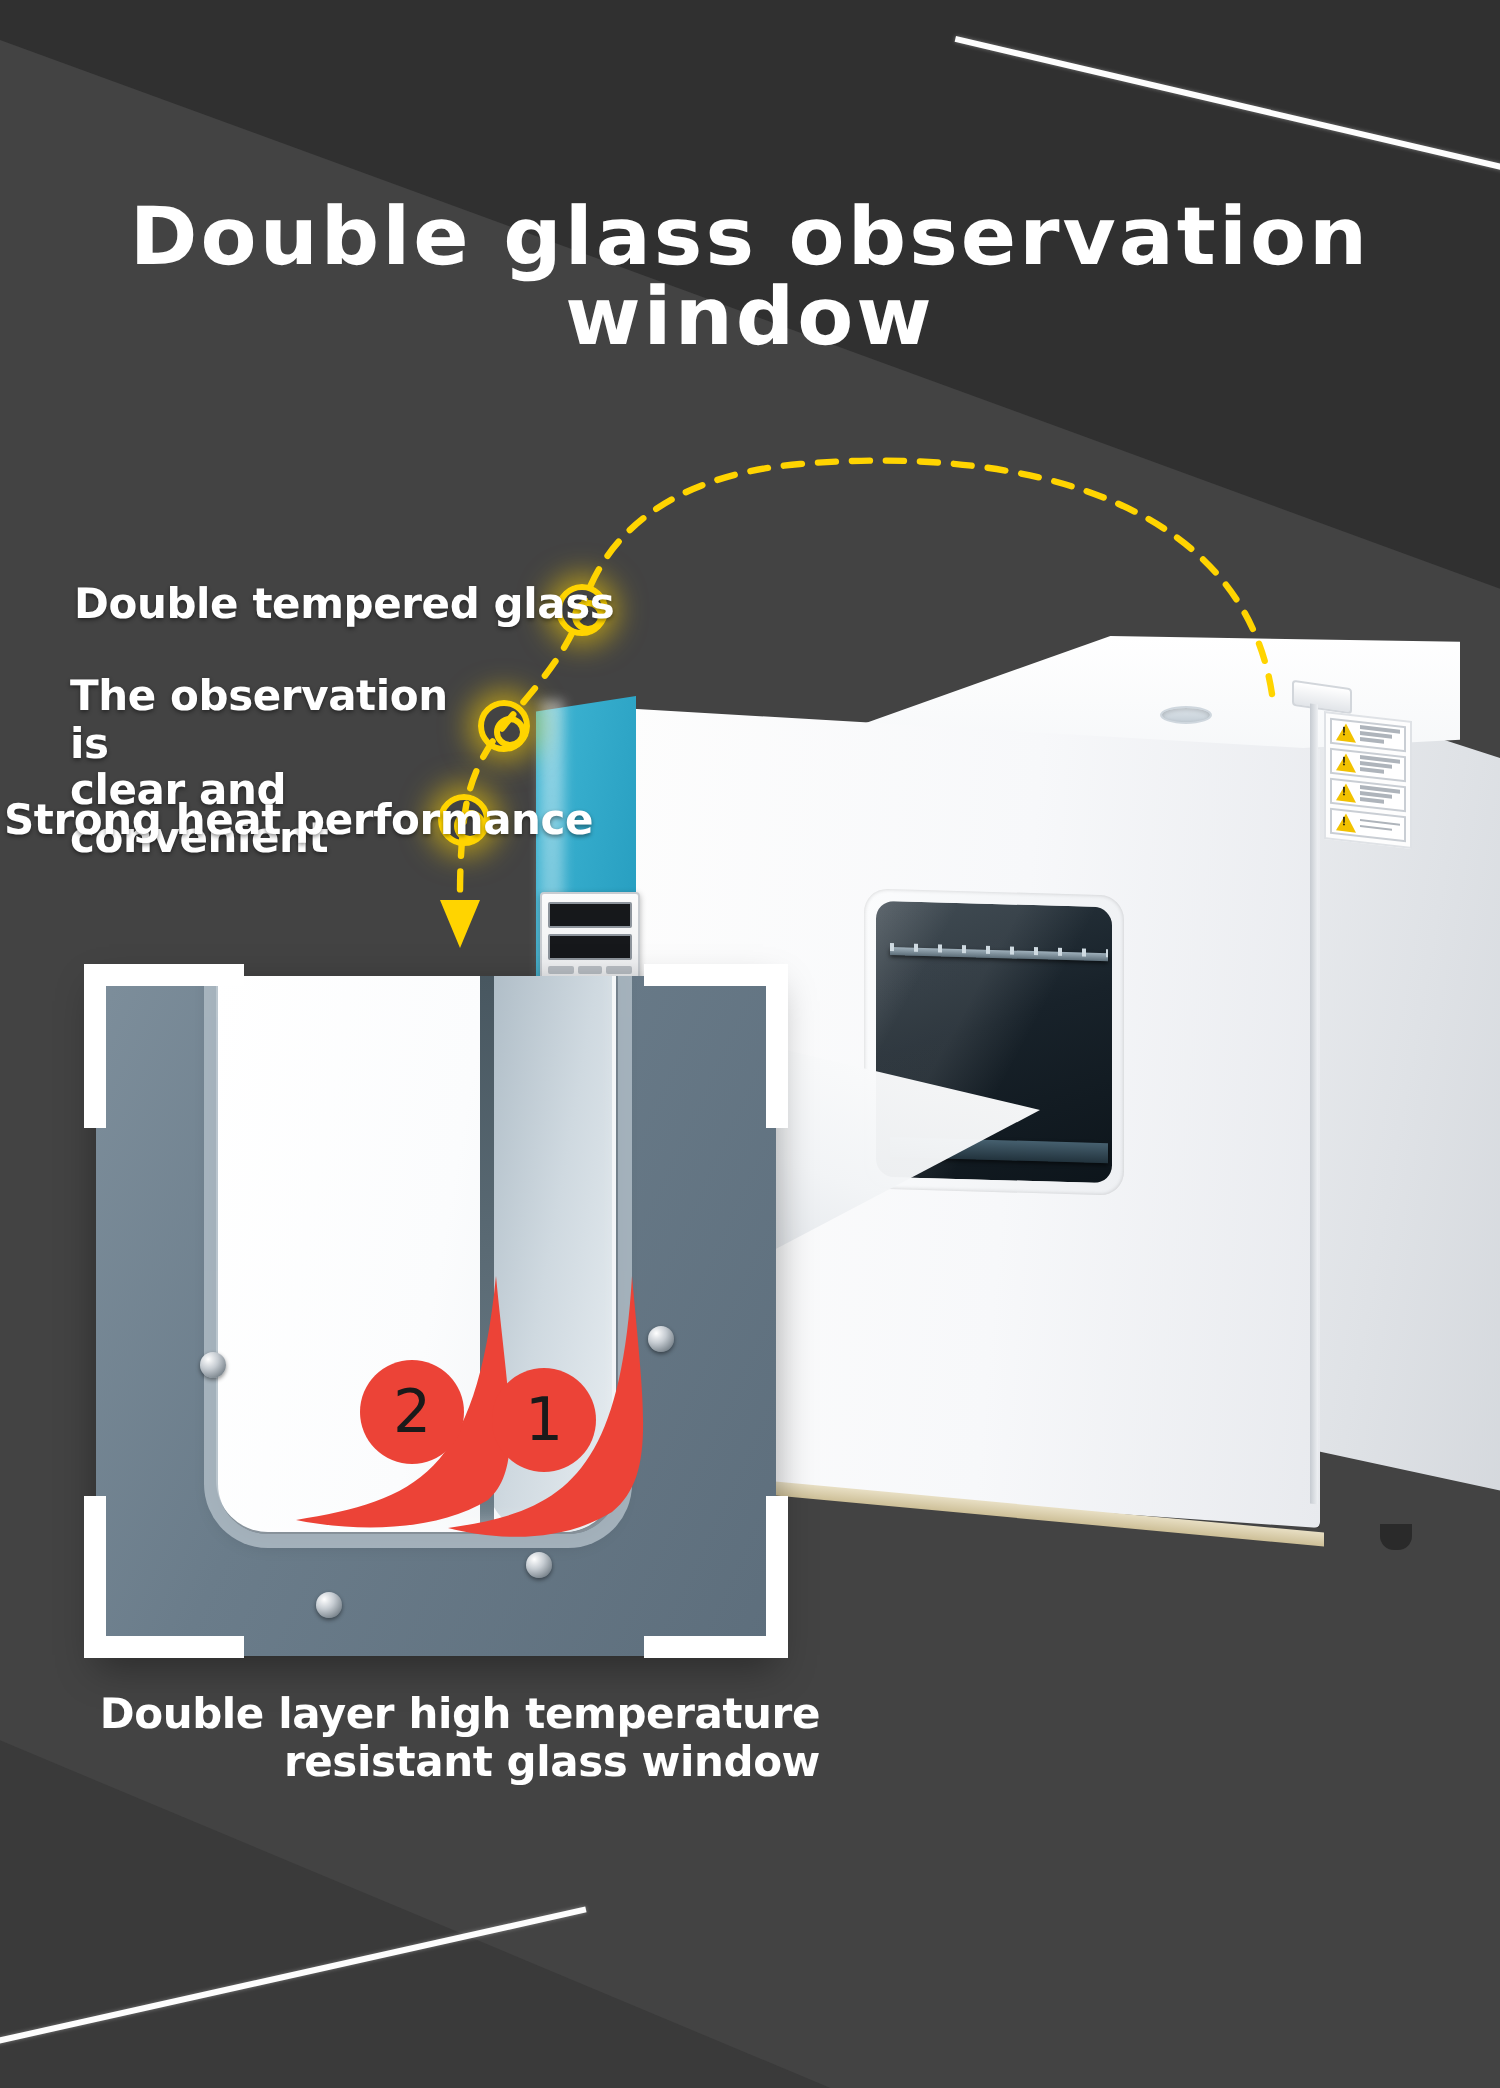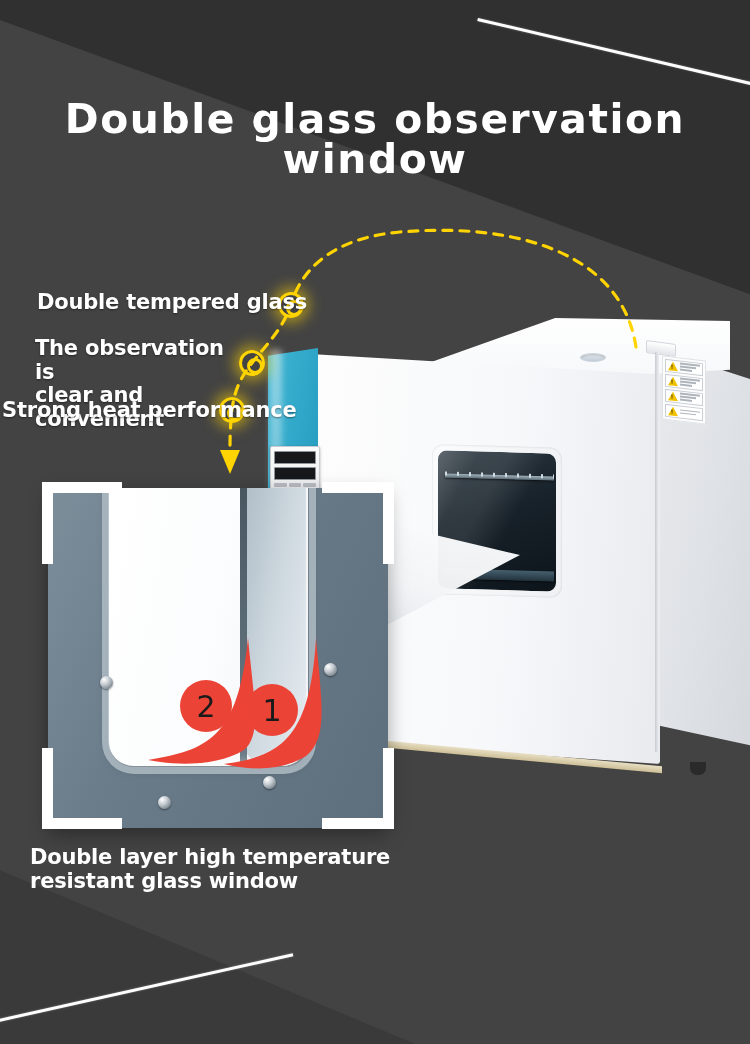--- a/index.html
+++ b/index.html
@@ -299,21 +299,21 @@
   #brk-tr-h{ left:322px; top:482px; width:72px;  height:11px; }
   #brk-tr-v{ left:383px; top:482px; width:11px;  height:82px; }
   #brk-bl-h{ left:42px;  top:818px; width:80px;  height:11px; }
   #brk-bl-v{ left:42px;  top:748px; width:11px;  height:81px; }
   #brk-br-h{ left:322px; top:818px; width:72px;  height:11px; }
   #brk-br-v{ left:383px; top:748px; width:11px;  height:81px; }
 
   
   .caption{
     position:absolute; left:30px; top:846px; width:380px;
-    text-align:left;
+    text-align:right;
     color:#ffffff;
     font-family:"DejaVu Sans", sans-serif;
     font-weight:700;
     font-size:21px;
     line-height:1.14;
     letter-spacing:-.2px;
     white-space:pre-line;
   }
 </style>
 </head>

